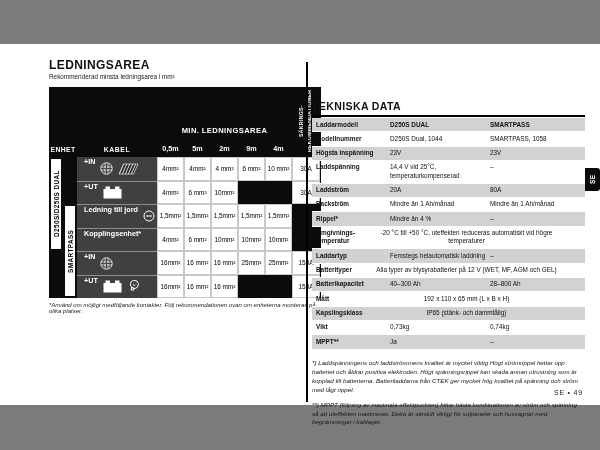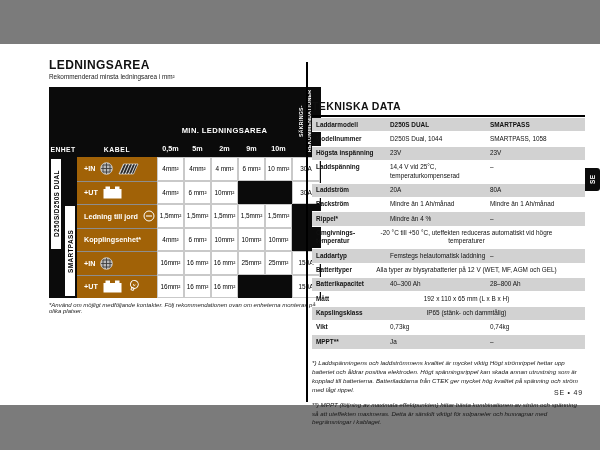--- a/index.html
+++ b/index.html
@@ -20,21 +20,21 @@
   .lt-header .h-enhet { position:absolute; left:-1px; bottom:4px; width:30px; text-align:center; font-size:6.8px; font-weight:bold; letter-spacing:.4px; }
   .lt-header .h-kabel { position:absolute; left:28px; bottom:4px; width:80px; text-align:center; font-size:6.8px; font-weight:bold; letter-spacing:.6px; }
   .lt-header .h-minarea { position:absolute; left:108px; bottom:22px; width:135px; text-align:center; font-size:7.6px; font-weight:bold; letter-spacing:.4px; }
   .lt-header .h-dist { position:absolute; bottom:4px; width:27px; text-align:center; font-size:7.2px; font-weight:bold; }
   .lt-header .h-fuse { position:absolute; left:243px; top:2px; width:28px; height:64px; display:flex; align-items:center; justify-content:center;
       writing-mode:vertical-rl; transform:rotate(180deg); font-size:5.2px; font-weight:bold; letter-spacing:.3px; white-space:pre-line; text-align:center; line-height:1.5; }
 
   .lt-body { position:relative; display:grid; grid-template-columns:14px 14px 80px 27px 27px 27px 27px 27px 28px; grid-auto-rows:23.5px; background:#0b0b0b; }
   .lt-group { background:#fff; color:#000; margin:2px 2px; display:flex; align-items:center; justify-content:center;
       writing-mode:vertical-rl; transform:rotate(180deg); font-size:6.4px; font-weight:bold; letter-spacing:.4px; white-space:nowrap; }
-  .lt-label { background:#a16207; color:#fff; display:flex; align-items:center; gap:5px; padding-left:7px; font-size:7.2px; font-weight:bold; }
+  .lt-label { background:#404040; color:#fff; display:flex; gap:5px; padding-left:7px; font-size:7.2px; font-weight:bold; }
   .lt-label.sep { border-top:1px solid #8d8d8d; }
   .lt-label .icon { display:inline-flex; align-items:center; }
   .cv { background:#fff; color:#000; border:1px solid #c9c9c9; display:flex; align-items:center; justify-content:center; font-size:6.4px; white-space:nowrap; }
 
   .lt-footnote { margin-top:4px; width:276px; font-size:6px; font-style:italic; color:#222; }
 
   
   .right-section { position:absolute; left:312px; top:16px; width:273px;margin-top:40px; }
   .rt-title { font-size:10.5px; font-weight:bold; letter-spacing:.4px; padding-bottom:3px; border-bottom:2px solid #000; margin-bottom:1px; }
   .rt-row { display:flex; border-bottom:1px solid #fff; padding:2.5px 0 2.5px 0; font-size:6.4px; line-height:1.3; position:relative; }
@@ -65,21 +65,21 @@
 
     <div class="lt-table">
       <div class="lt-header">
         <div class="h-enhet">ENHET</div>
         <div class="h-kabel">KABEL</div>
         <div class="h-minarea">MIN. LEDNINGSAREA</div>
         <div class="h-dist" style="left:108px">0,5m</div>
         <div class="h-dist" style="left:135px">5m</div>
         <div class="h-dist" style="left:162px">2m</div>
         <div class="h-dist" style="left:189px">9m</div>
-        <div class="h-dist" style="left:216px">10m</div>
+        <div class="h-dist" style="left:216px">4m</div>
         <div class="h-fuse">SÄKRINGS-
 REKOMMENDATIONER</div>
       </div>
       <div class="lt-body">
           <div class="lt-group" style="grid-area: 1 / 1 / 5;">D250S/D250S DUAL</div>
           <div class="lt-group" style="grid-area: 3 / 2 / 7;">SMARTPASS</div>
           <div class="lt-label" style="grid-area: 1 / 3;">
             <span>+IN</span>
             <span class="icon">
               <svg width="13" height="13" viewBox="0 0 13 13">

